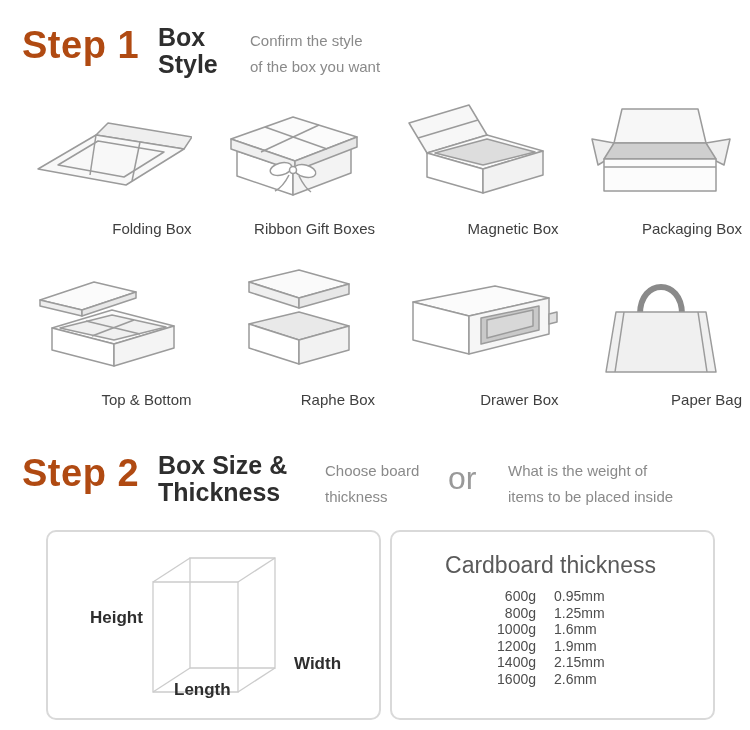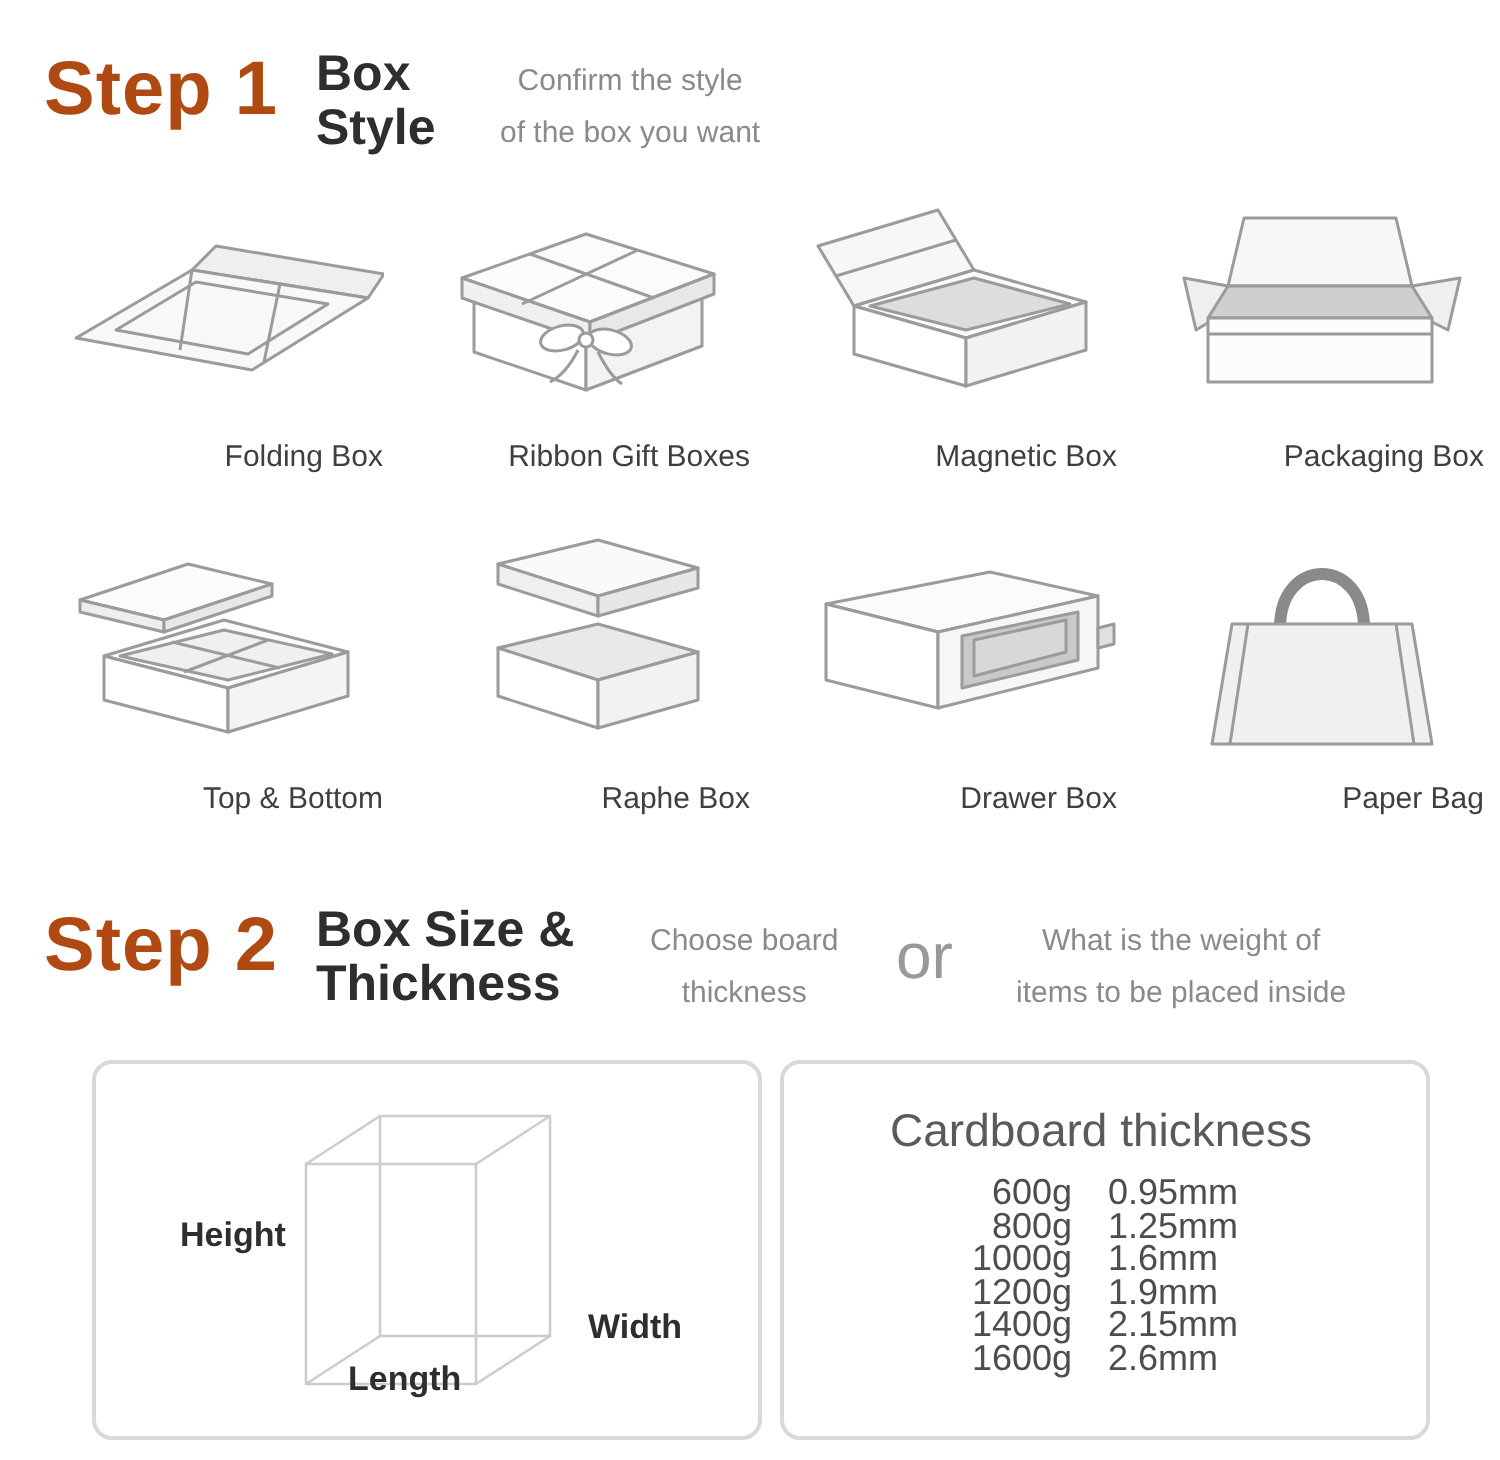--- a/index.html
+++ b/index.html
@@ -9,21 +9,21 @@
     font-family:"Liberation Sans", sans-serif; color:#333;
   }
   .step-label {
     position:absolute; font-size:38px; font-weight:bold;
     color:var(--accent,#b04a12); letter-spacing:0.5px;
   }
   .step-title {
     position:absolute; font-size:25px; font-weight:bold; color:#2e2e2e; line-height:27px;
   }
   .step-desc {
-    position:absolute; font-size:15px; color:#8a8a8a; line-height:26px;text-align:center;
+    position:absolute; font-size:15px; color:#8a8a8a; line-height:26px;
   }
   #step1-label { left:22px; top:24px; }
   #step1-title { left:158px; top:24px; }
   #step1-desc  { left:250px; top:28px; }
 
   #style-grid {
     position:absolute; left:8px; top:88px; width:734px;
     display:grid; grid-template-columns:repeat(4,1fr); row-gap:22px;
   }
   .cell { display:flex; flex-direction:column; align-items:flex-end; }
@@ -54,21 +54,21 @@
   #width-label  { left:246px; top:122px; }
   #length-label { left:126px; top:148px; }
 
   #thickness-title {
     position:absolute; left:0; right:4px; top:20px; text-align:center;
     font-size:23px; color:#5a5a5a;
   }
   #thickness-table {
     position:absolute; left:72px; top:56px;
     display:grid; grid-template-columns:72px auto; column-gap:18px;
-    font-size:18px; line-height:16.5px; color:#4d4d4d;
+    font-size:14px; line-height:16.5px; color:#4d4d4d;
   }
   .wcell { text-align:right; }
   .mcell { text-align:left; }
 
   .illus { stroke:#9b9b9b; stroke-width:1.5; stroke-linejoin:round; fill:#fff; }
   .illus .nofill { fill:none; }
 </style>
 </head>
 <body>
 

